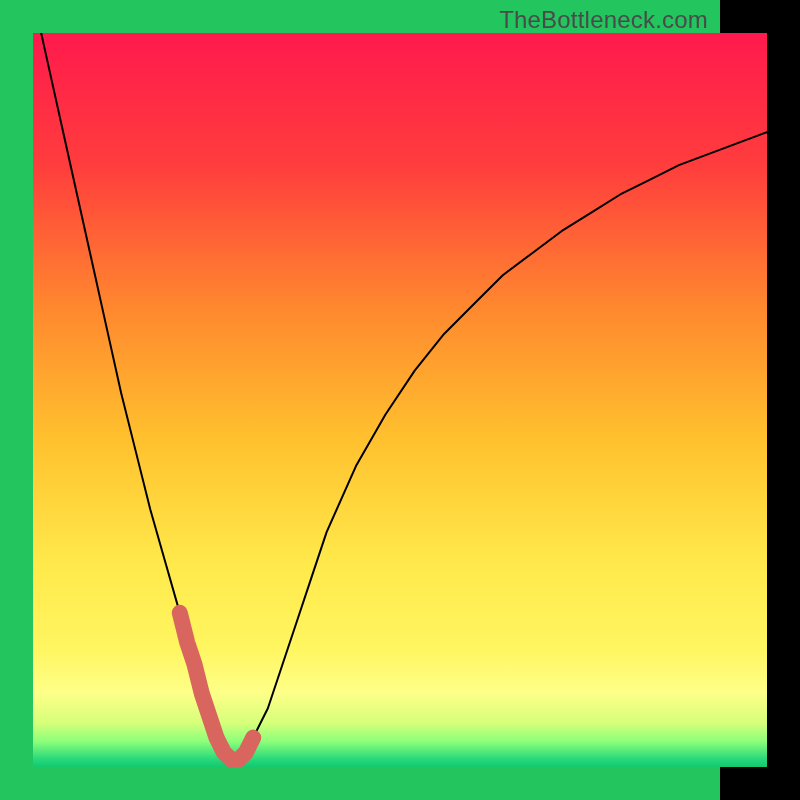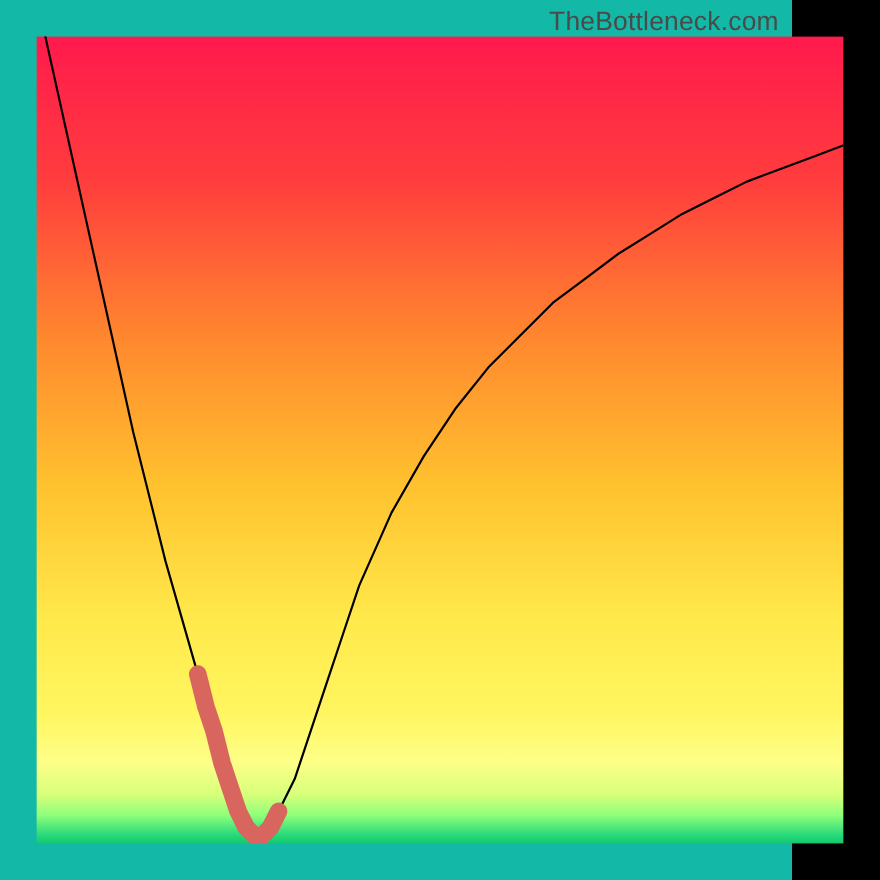--- a/index.html
+++ b/index.html
@@ -10,21 +10,21 @@
     background: #000;
     font-family: Arial, Helvetica, sans-serif;
     overflow: hidden;
   }
   .frame {
     position: absolute;
     left: 0;
     top: 0;
     width: 720px;
     height: 800px;
-    background: #14b8a6;
+    background: #22c55e;
   }
   .plot {
     position: absolute;
     left: 33px;
     top: 33px;
     width: 734px;
     height: 734px;
     overflow: hidden;
   }
   .watermark {

